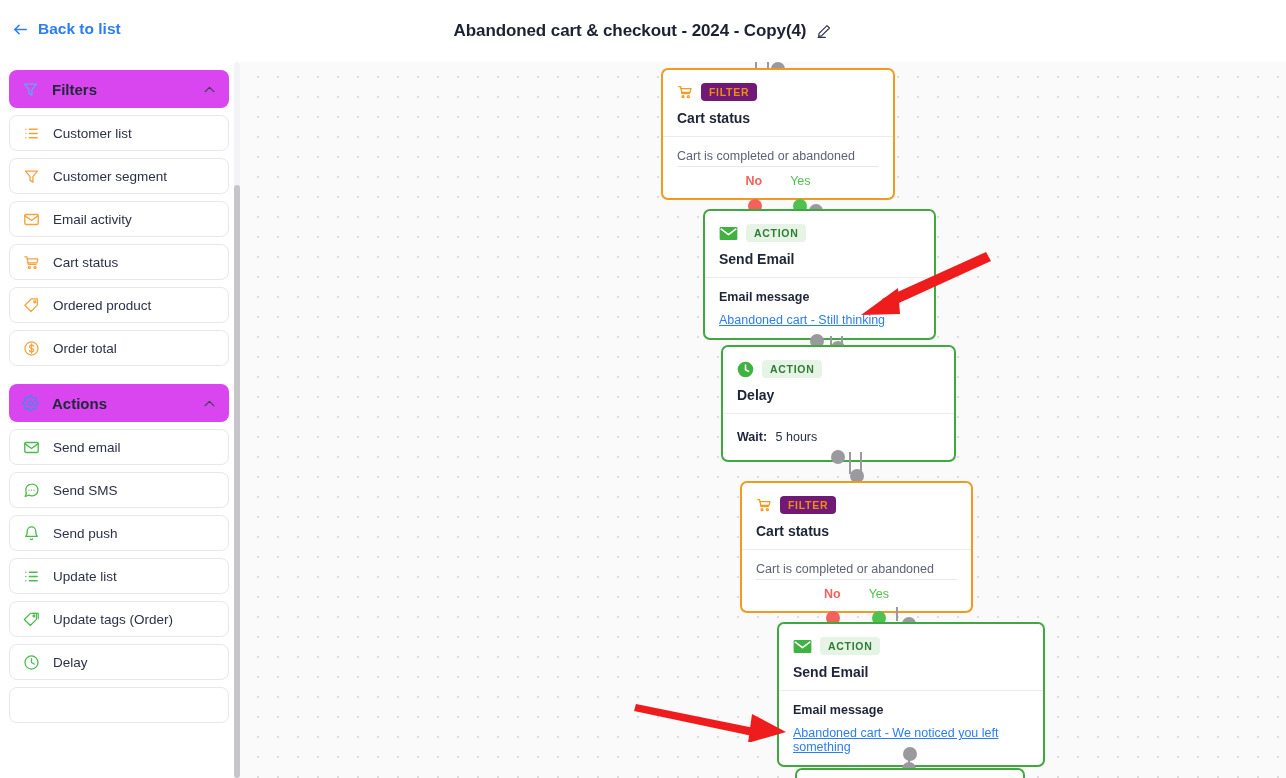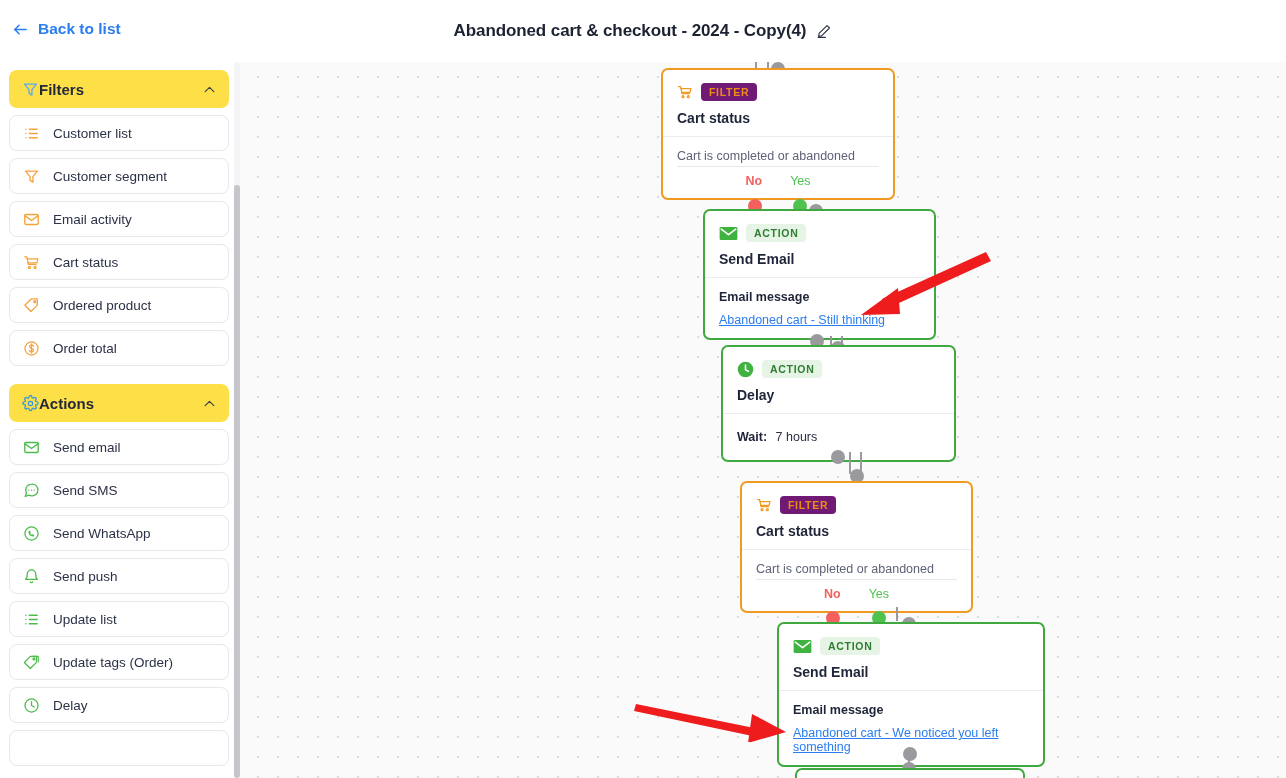--- a/index.html
+++ b/index.html
@@ -35,22 +35,22 @@
   #edit-title-btn { pointer-events: auto; cursor: pointer; display:block; width:16px;height:16px;}
 
   
   #sidebar {
     position: absolute; left: 0; top: 62px;
     width: 238px; height: 716px;
     background: #ffffff; overflow: hidden;
   }
   .section-head {
     margin: 8px 9px 0 9px; height: 38px;
-    background: #fde047; border-radius: 8px;
-    display: flex; align-items: center; padding: 0 13px; 
+    background: #d946ef; border-radius: 8px;
+    display: flex; align-items: center; padding: 0 13px; gap: 13px;
     cursor: pointer;
   }
   .section-head .stitle { font-size: 15px; font-weight: bold; color: #23283a; flex: 1; }
   .chev { width: 13px; height: 13px; display: block; }
   .nav-item {
     margin: 7px 9px 0 9px; height: 36px;
     border: 1px solid #e6e8ed; border-radius: 8px;
     background: #fff; display: flex; align-items: center;
     padding: 0 13px; gap: 13px; cursor: pointer;
   }
@@ -222,27 +222,20 @@
   <div class="nav-item">
     <svg class="ico" viewBox="0 0 24 24" fill="none" stroke="#4cbb4c" stroke-width="1.8" stroke-linecap="round" stroke-linejoin="round">
       <path d="M21 11.5a8 8 0 0 1-8.5 8 9 9 0 0 1-3.9-.9L3 20.5l1.9-5.1a8 8 0 0 1-.9-3.9 8 8 0 0 1 8-8.5 8 8 0 0 1 9 8.5z"></path>
       <line x1="8.4" y1="11.5" x2="8.41" y2="11.5"></line>
       <line x1="12" y1="11.5" x2="12.01" y2="11.5"></line>
       <line x1="15.6" y1="11.5" x2="15.61" y2="11.5"></line>
     </svg>
     <span class="lbl">Send SMS</span>
   </div>
 
-  <div class="nav-item">
-    <svg class="ico" viewBox="0 0 24 24" fill="none" stroke="#4cbb4c" stroke-width="1.8" stroke-linecap="round" stroke-linejoin="round">
-      <circle cx="12" cy="12" r="9.3"></circle>
-      <path d="M9.2 8.2c.4-.1.8.1 1 .5l.6 1.2c.1.3.1.6-.1.8l-.5.5c-.1.2-.2.4-.1.6a5 5 0 0 0 2.1 2.1c.2.1.4 0 .6-.1l.5-.5c.2-.2.5-.2.8-.1l1.2.6c.4.2.6.6.5 1-.2.9-1 1.5-1.9 1.5a6.9 6.9 0 0 1-6.3-6.3c0-.9.6-1.7 1.6-1.8z" fill="#4cbb4c" stroke="none"></path>
-    </svg>
-    <span class="lbl">Send WhatsApp</span>
-  </div>
 
   <div class="nav-item">
     <svg class="ico" viewBox="0 0 24 24" fill="none" stroke="#4cbb4c" stroke-width="1.8" stroke-linecap="round" stroke-linejoin="round">
       <path d="M18 8.6a6 6 0 1 0-12 0c0 6-2.2 7.4-2.2 7.4h16.4S18 14.6 18 8.6"></path>
       <path d="M13.7 19.6a2 2 0 0 1-3.4 0"></path>
     </svg>
     <span class="lbl">Send push</span>
   </div>
 
   <div class="nav-item">
@@ -344,21 +337,21 @@
           <circle cx="12" cy="12" r="11" fill="#3fb23f"></circle>
           <polyline points="12,5.8 12,12.3 16.4,14.6" fill="none" stroke="#ffffff" stroke-width="2.2" stroke-linecap="round" stroke-linejoin="round"></polyline>
         </svg>
         <span class="badge action">ACTION</span>
       </div>
       <div class="ntitle">Delay</div>
     </div>
     <div class="nbody" style="padding-top:16px;padding-bottom:16px;">
       <div class="wait-row">
         <b>Wait:</b>
-        <span style="margin-left:5px;">7 hours</span>
+        <span style="margin-left:5px;">5 hours</span>
       </div>
     </div>
   </div>
   <div class="dot gray" style="left:591px; top:388px;"></div>
   <div class="stub" style="left:609px; top:390px; height:22px;"></div>
   <div class="stub" style="left:620px; top:390px; height:22px;"></div>
   <div class="dot gray" style="left:610px; top:407px;"></div>
 
   <div class="node" style="left:500px; top:419px; width:233px;">
     <div class="nhead">

